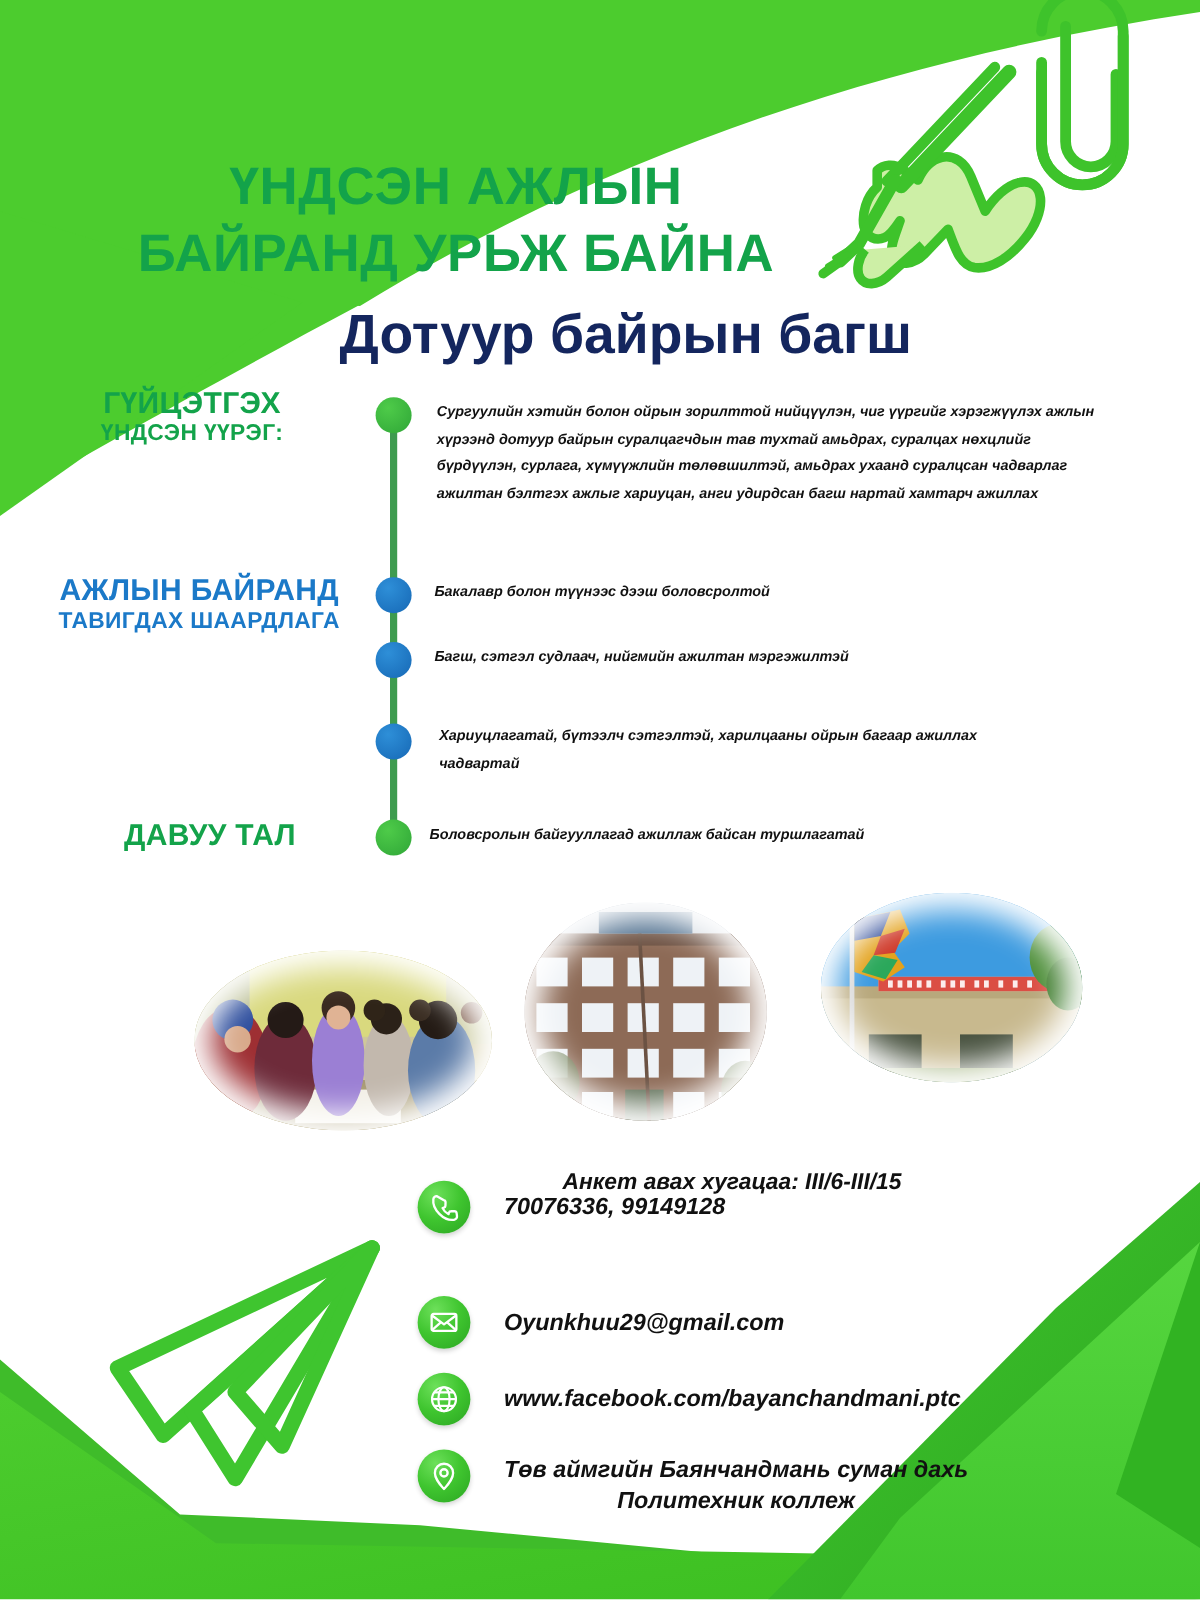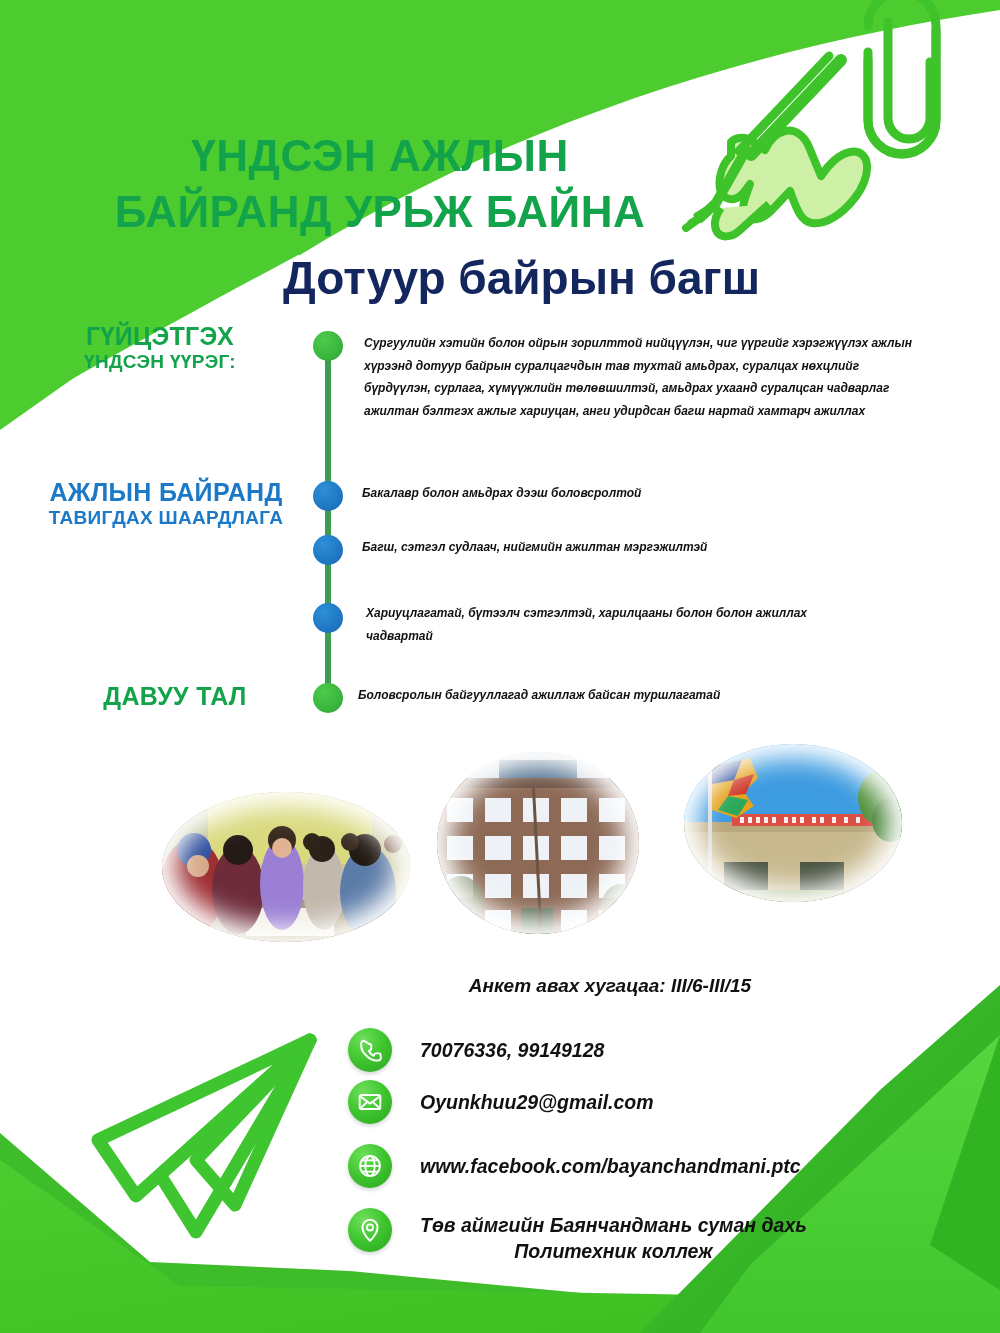--- a/index.html
+++ b/index.html
@@ -60,21 +60,21 @@
             text-align:center;}
   .contact-row{position:absolute;display:flex;align-items:center;gap:28px;}
   .c-icon{width:44px;height:44px;border-radius:50%;flex:0 0 44px;
           background:radial-gradient(circle at 34% 26%,#6DE05A 0%,#3FC52F 48%,#2BA522 100%);
           display:flex;align-items:center;justify-content:center;
           box-shadow:0 2px 4px rgba(0,0,0,.18);}
   .c-icon svg{display:block;}
   .c-text{font-weight:bold;font-style:italic;font-size:19.5px;color:#111;
           line-height:26px;white-space:nowrap;}
   .c-text.two-line{white-space:normal;text-align:center;}
-  #contact-phone{left:348px;top:1028px;justify-content:flex-end;}
+  #contact-phone{left:348px;top:984px;justify-content:flex-end;}
   #contact-email{left:348px;top:1080px;gap:28px;}
   #contact-web{left:348px;top:1144px;}
   #contact-address{left:348px;top:1208px;align-items:flex-start;}
   #contact-address .c-text{padding-top:4px;}
 </style>
 </head>
 <body>
 
 <div class="poster">
 
@@ -154,23 +154,23 @@
   </div>
 
   <div class="timeline-line"></div>
   <div class="dot green" style="left:313px;top:331px;"></div>
   <div class="dot blue" style="left:313px;top:481px;"></div>
   <div class="dot blue" style="left:313px;top:535px;"></div>
   <div class="dot blue" style="left:313px;top:603px;"></div>
   <div class="dot green" style="left:313px;top:683px;"></div>
 
   <div class="body-text" id="text-duties">Сургуулийн хэтийн болон ойрын зорилттой нийцүүлэн, чиг үүргийг хэрэгжүүлэх ажлын хүрээнд дотуур байрын суралцагчдын тав тухтай амьдрах, суралцах нөхцлийг бүрдүүлэн, сурлага, хүмүүжлийн төлөвшилтэй, амьдрах ухаанд суралцсан чадварлаг ажилтан бэлтгэх ажлыг хариуцан, анги удирдсан багш нартай хамтарч ажиллах</div>
-  <div class="body-text" id="text-req1">Бакалавр болон амьдрах дээш боловсролтой</div>
+  <div class="body-text" id="text-req1">Бакалавр болон түүнээс дээш боловсролтой</div>
   <div class="body-text" id="text-req2">Багш, сэтгэл судлаач, нийгмийн ажилтан мэргэжилтэй</div>
-  <div class="body-text" id="text-req3">Хариуцлагатай, бүтээлч сэтгэлтэй, харилцааны болон болон ажиллах чадвартай</div>
+  <div class="body-text" id="text-req3">Хариуцлагатай, бүтээлч сэтгэлтэй, харилцааны ойрын багаар ажиллах чадвартай</div>
   <div class="body-text" id="text-advantage">Боловсролын байгууллагад ажиллаж байсан туршлагатай</div>
 
   <div class="photo" id="photo-students">
     <svg class="inner" viewBox="0 0 248 150" preserveAspectRatio="none">
       <rect width="248" height="150" fill="#cfc79a"></rect>
       <rect x="40" y="0" width="170" height="72" fill="#d9d97e"></rect>
       <rect x="0" y="0" width="46" height="80" fill="#b9bd92"></rect>
       <rect x="210" y="0" width="38" height="78" fill="#c8c89a"></rect>
       <rect x="0" y="108" width="248" height="42" fill="#a79a72"></rect>
       <rect x="84" y="116" width="88" height="28" fill="#f2efe6"></rect>

